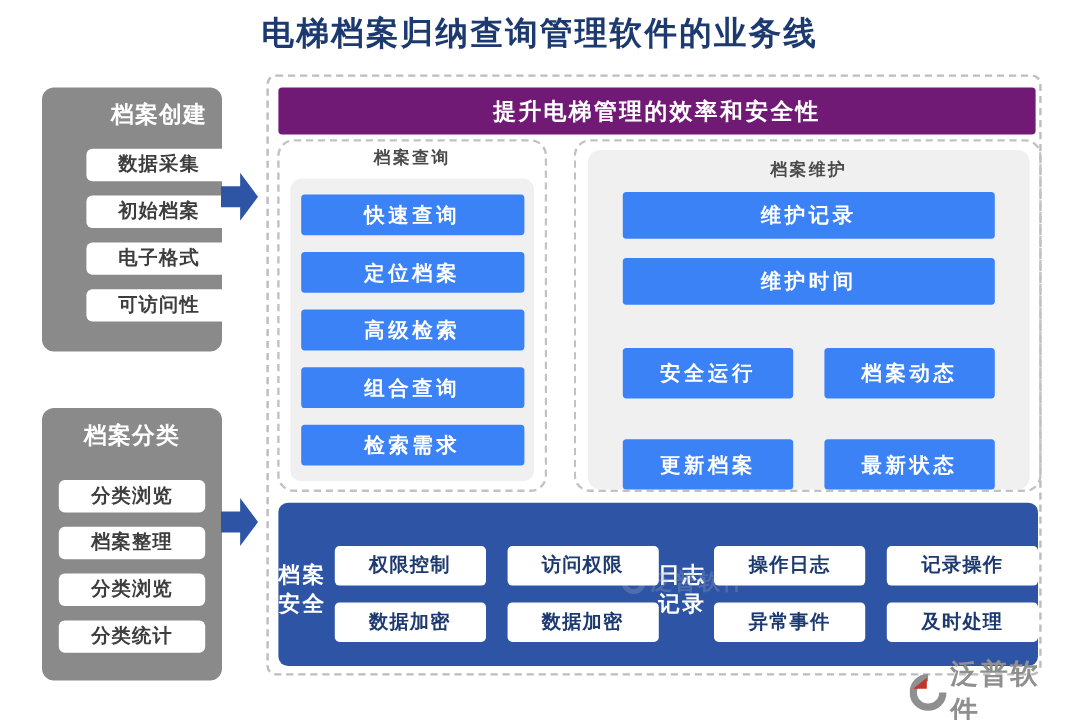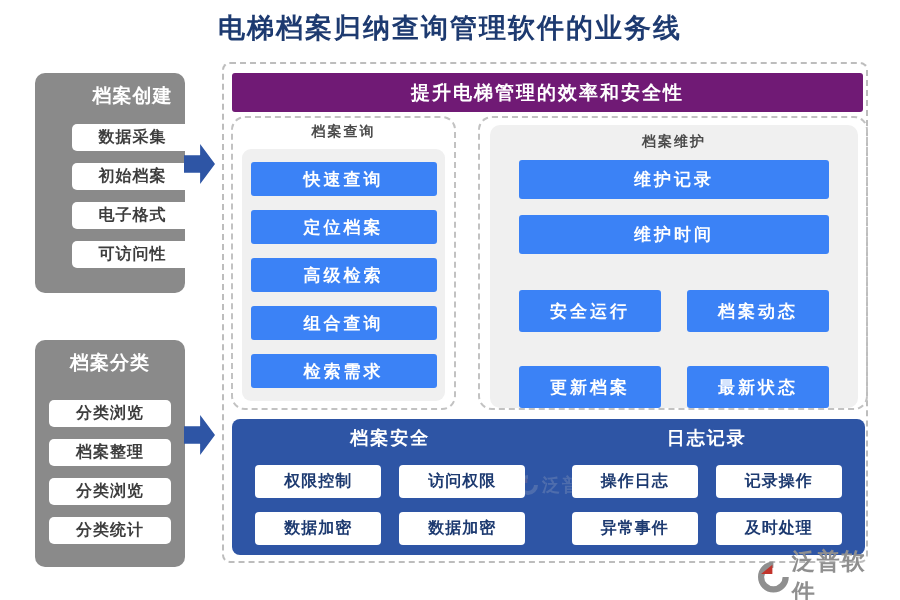--- a/index.html
+++ b/index.html
@@ -72,21 +72,21 @@
   .wide-btn.w2{margin-top:16px;}
   .grid-row{width:310px;display:flex;justify-content:space-between;}
   .grid-row.r1{margin-top:16px;}
   .grid-row.r2{margin-top:14px;}
   .grid-btn{width:142px;height:42px;font-size:17px;margin-top:20px;}
   
   .bottom-panel{
     position:absolute;left:232px;top:419px;width:633px;height:136px;background:#2e55a5;
     border-radius:8px;display:flex;
   }
-  .bottom-group{flex:1;display:flex;flex-direction:column;align-items:center;}
+  .bottom-group{flex:1;display:flex;flex-direction:row;align-items:center;}
   .group-title{color:#ffffff;font-size:18px;font-weight:bold;margin-top:7px;letter-spacing:2px;}
   .group-grid{display:grid;grid-template-columns:repeat(2,126px);gap:14px 18px;margin-top:15px;}
   .white-btn{
     position:relative;z-index:1;height:33px;background:#ffffff;border-radius:4px;
     display:flex;align-items:center;justify-content:center;
     font-size:16px;font-weight:bold;color:#1d3a70;letter-spacing:1px;
   }
   
   .watermark{
     position:absolute;left:286px;top:54px;z-index:0;display:flex;align-items:center;gap:4px;

